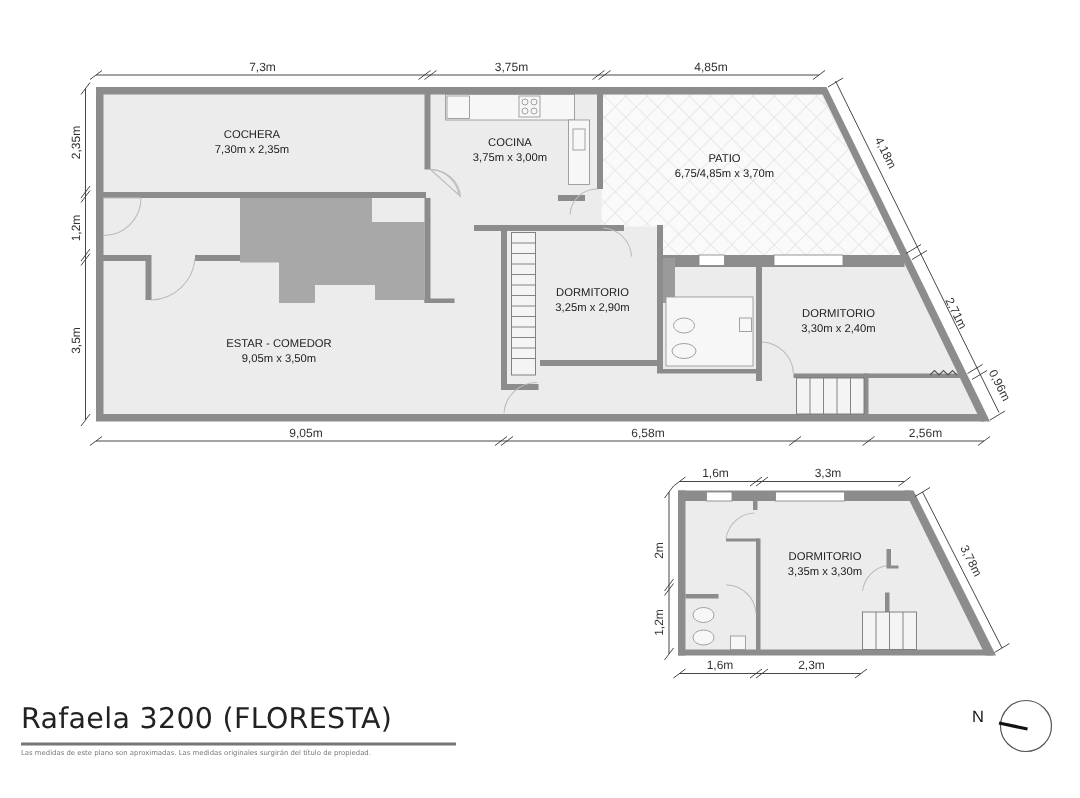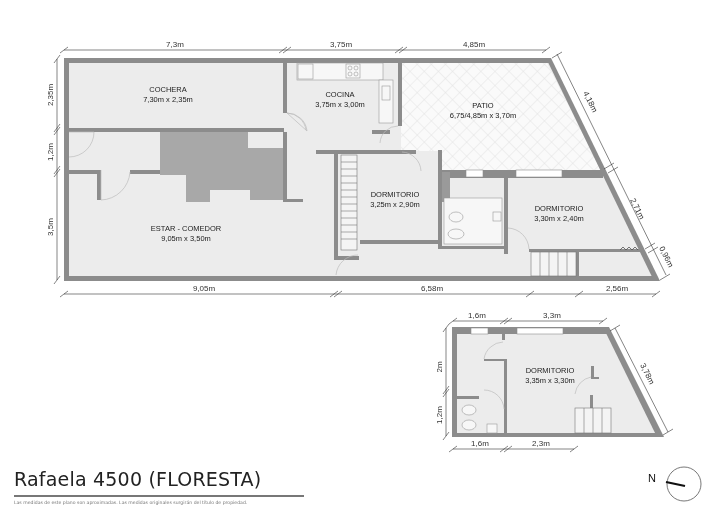--- a/index.html
+++ b/index.html
@@ -259,16 +259,16 @@
     <text class="dim" x="480" y="446" text-anchor="middle">1,6m</text>
     <text class="dim" x="541" y="446" text-anchor="middle">2,3m</text>
   </g>
 
   <g>
     <circle cx="684" cy="484" r="17" fill="none" stroke="#555" stroke-width="0.8"></circle>
     <line x1="666" y1="482" x2="685" y2="486" stroke="#111" stroke-width="2.2"></line>
   </g>
 </svg>
 
-<div class="title">Rafaela 4500 (FLORESTA)</div>
+<div class="title">Rafaela 3200 (FLORESTA)</div>
 <div class="title-rule"></div>
 <div class="disclaimer">Las medidas de este plano son aproximadas. Las medidas originales surgirán del título de propiedad.</div>
 <div class="north-label">N</div>
 
 </body></html>

